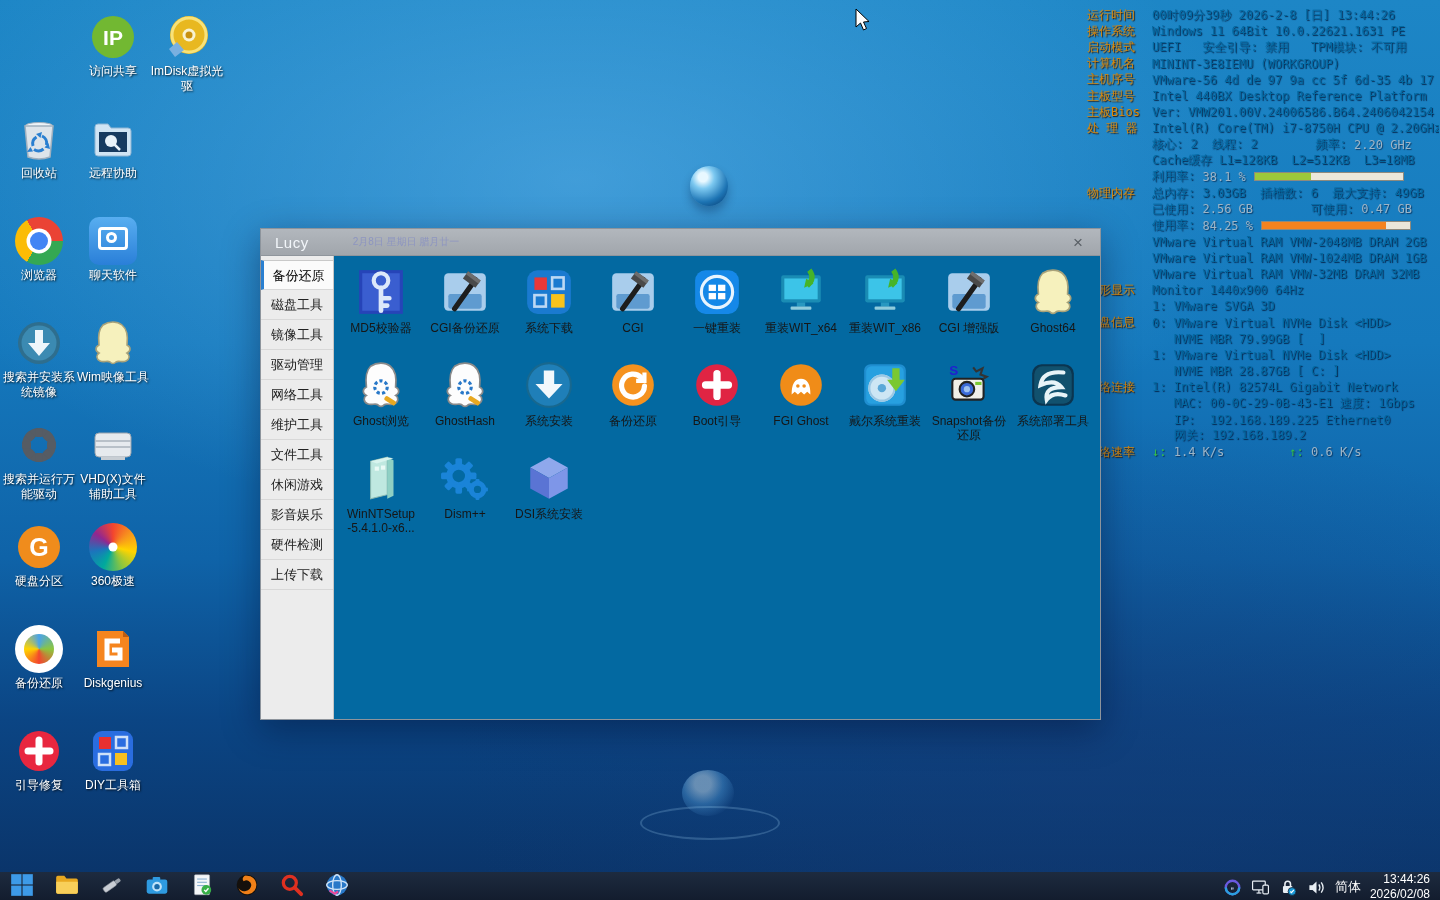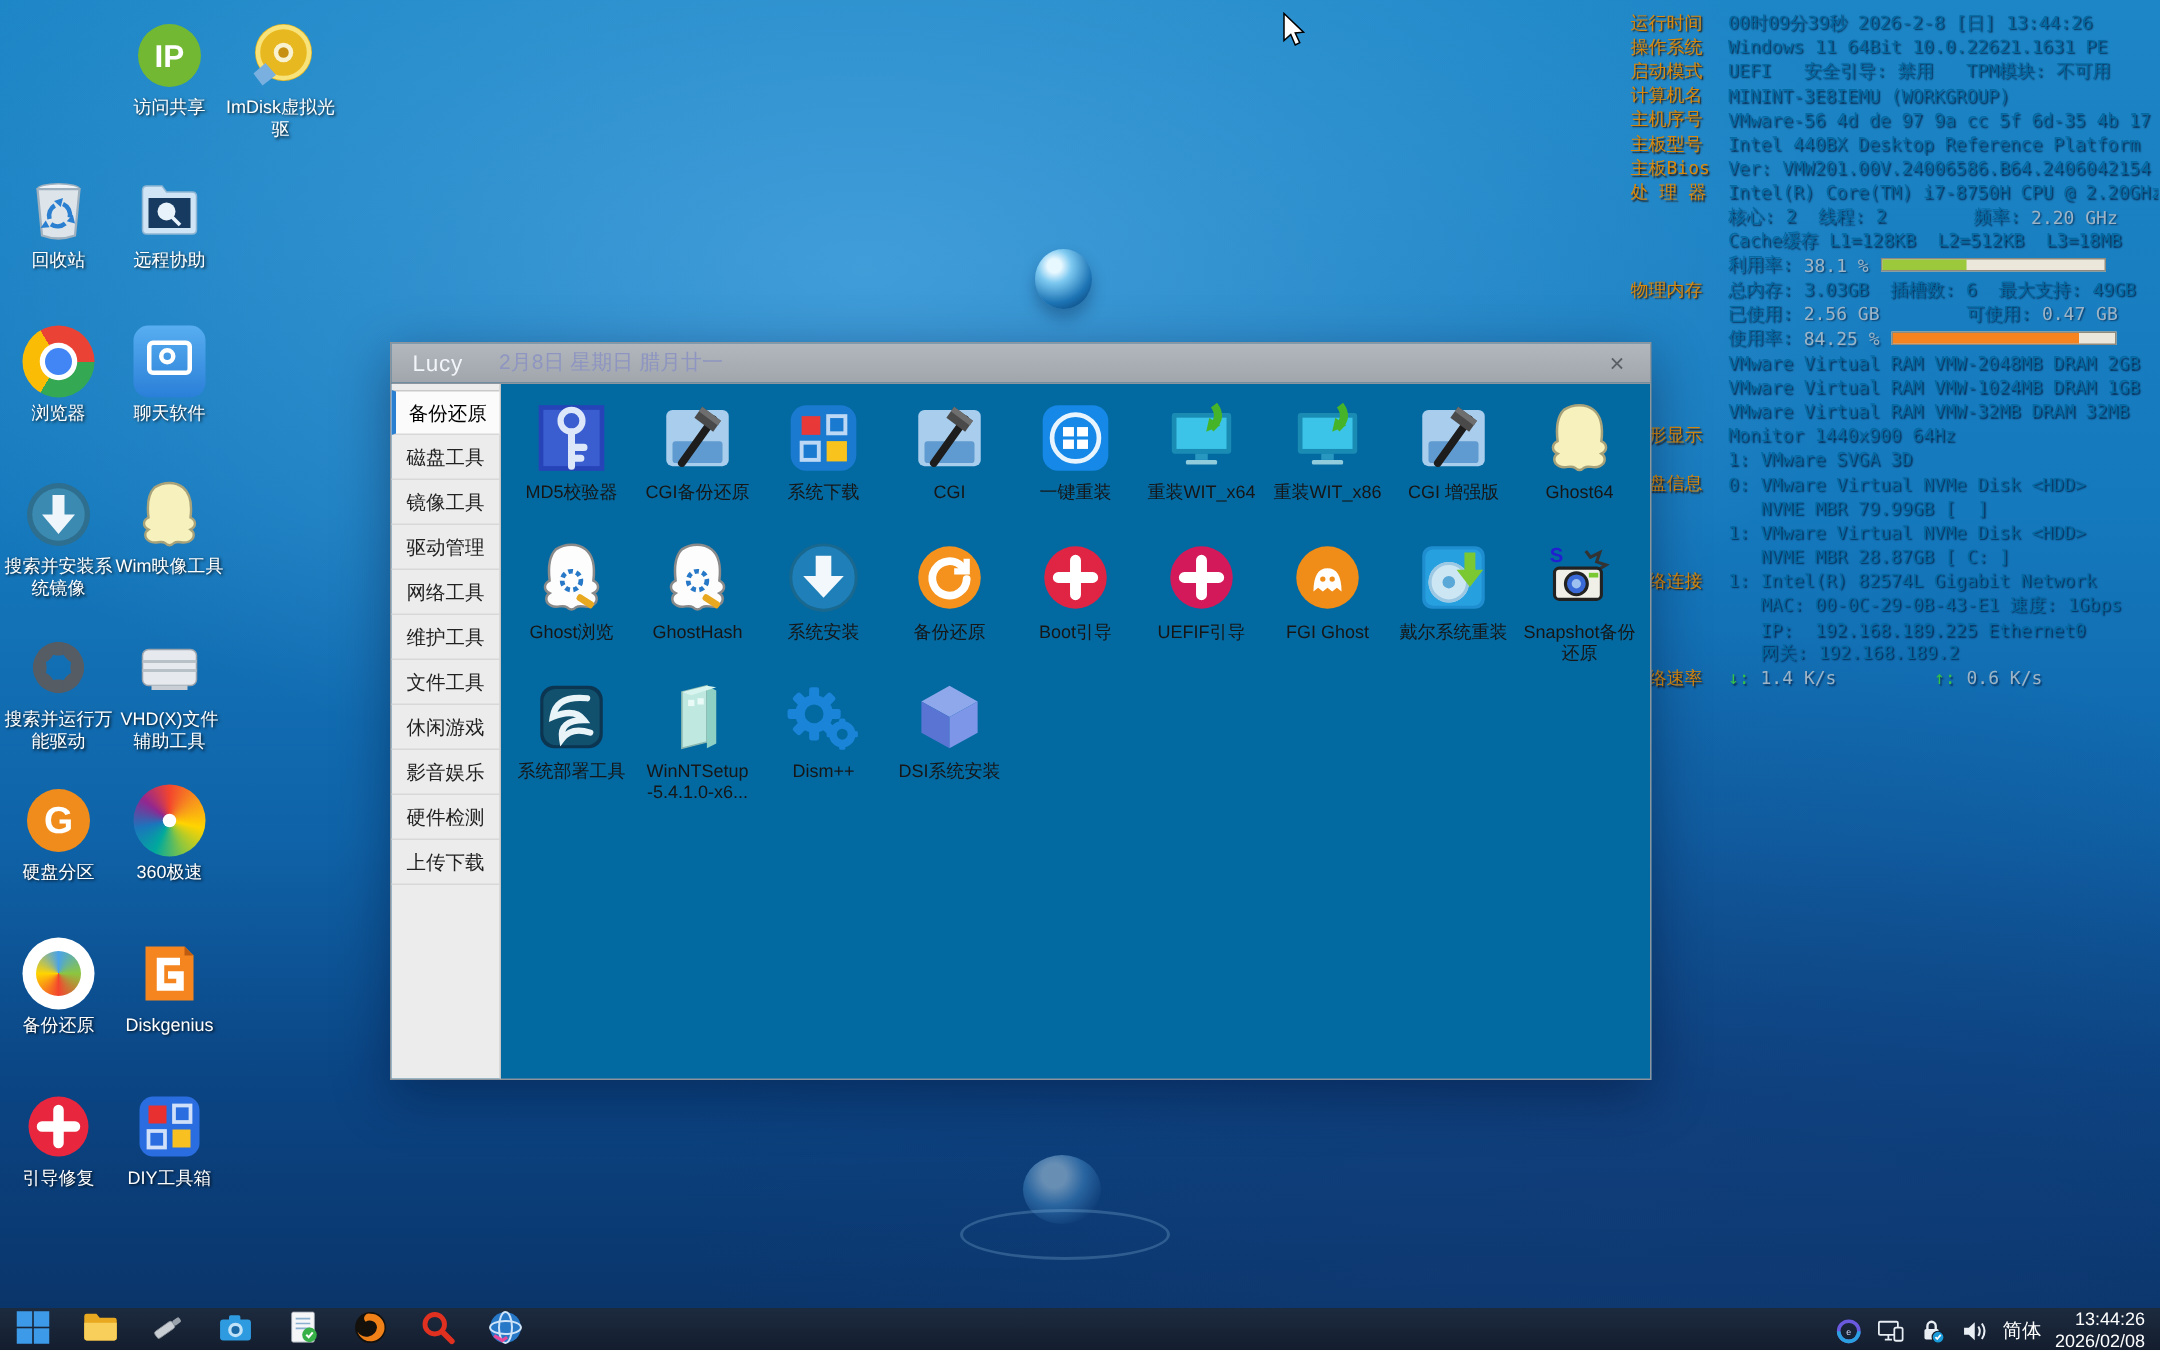--- a/index.html
+++ b/index.html
@@ -21,21 +21,21 @@
 .desk-item{display:flex;flex-direction:column;align-items:center;cursor:pointer}
 .desk-item .ic{width:48px;height:48px;margin-top:7px;flex:0 0 auto}
 .desk-item .lbl{margin-top:3px;font-size:12px;color:#fff;text-align:center;line-height:15px;
  text-shadow:1px 1px 2px rgba(0,0,0,.85);max-width:76px;word-break:break-all}
 
 
 #app-window{position:absolute;left:260px;top:228px;width:841px;height:492px;background:#0369a1;
  border:1px solid #8d949c;box-shadow:0 10px 34px rgba(0,10,40,.4)}
 .titlebar{height:27px;background:linear-gradient(#b2b7bd,#a1a6ac);display:flex;align-items:center;padding:0 10px;border-bottom:1px solid #8f959c}
 .titlebar .t{color:#f2f6fa;font-size:15px;margin-left:4px;letter-spacing:.5px}
-.titlebar .st{color:#8d95c0;font-size:14px;margin-left:24px}
+.titlebar .st{color:#8d95c0;font-size:10px;margin-left:44px}
 .titlebar .close{margin-left:auto;color:#5a6066;font-size:17px;width:24px;text-align:center;cursor:pointer;line-height:27px}
 .win-body{display:flex;height:463px}
 .tabs{width:73px;background:#ececec;border-right:1px solid #c6c6c6;padding-top:4px}
 .tab{height:30px;line-height:30px;text-align:center;font-size:13px;color:#222;border-bottom:1px solid #d8d8d8;cursor:pointer}
 .tab.active{background:#fbfbfb;border-left:3px solid #2a7fd0;border-top:1px solid #c9c9c9;color:#000}
 .apps{flex:1;padding:8px 0 0 5px;display:grid;grid-template-columns:repeat(9,84px);grid-auto-rows:93px;align-content:start}
 .app{display:flex;flex-direction:column;align-items:center;cursor:pointer}
 .app .ic{width:50px;height:50px;margin-top:3px;flex:0 0 auto}
 .app .lbl{font-size:12px;color:#161616;text-align:center;line-height:14px;margin-top:4px;max-width:86px}
 
@@ -389,27 +389,20 @@
               <path d="M35 12 v8 h-8" fill="none" stroke="#fff" stroke-width="4"></path>
             </svg></div>
           <div class="lbl">备份还原</div>
         </div>
         <div class="app">
           <div class="ic"><svg viewBox="0 0 48 48" width="100%" height="100%">
               <circle cx="24" cy="24" r="20" fill="#e02443"></circle>
               <path d="M24 13 v22 M13 24 h22" stroke="#fff" stroke-width="7" stroke-linecap="round"></path>
             </svg></div>
           <div class="lbl">Boot引导</div>
-        </div>
-        <div class="app">
-          <div class="ic"><svg viewBox="0 0 48 48" width="100%" height="100%">
-              <circle cx="24" cy="24" r="20" fill="#d4195a"></circle>
-              <path d="M24 13 v22 M13 24 h22" stroke="#fff" stroke-width="7" stroke-linecap="round"></path>
-            </svg></div>
-          <div class="lbl">UEFIF引导</div>
         </div>
         <div class="app">
           <div class="ic"><svg viewBox="0 0 48 48" width="100%" height="100%">
               <circle cx="24" cy="24" r="20" fill="#f08c18"></circle>
               <path d="M15 33 q0 -15 9 -15 q9 0 9 15 l-3 -2.5 -3 2.5 -3 -2.5 -3 2.5 -3 -2.5z" fill="#fff"></path>
               <circle cx="21" cy="25" r="1.7" fill="#f08c18"></circle>
               <circle cx="27" cy="25" r="1.7" fill="#f08c18"></circle>
             </svg></div>
           <div class="lbl">FGI Ghost</div>
         </div>

